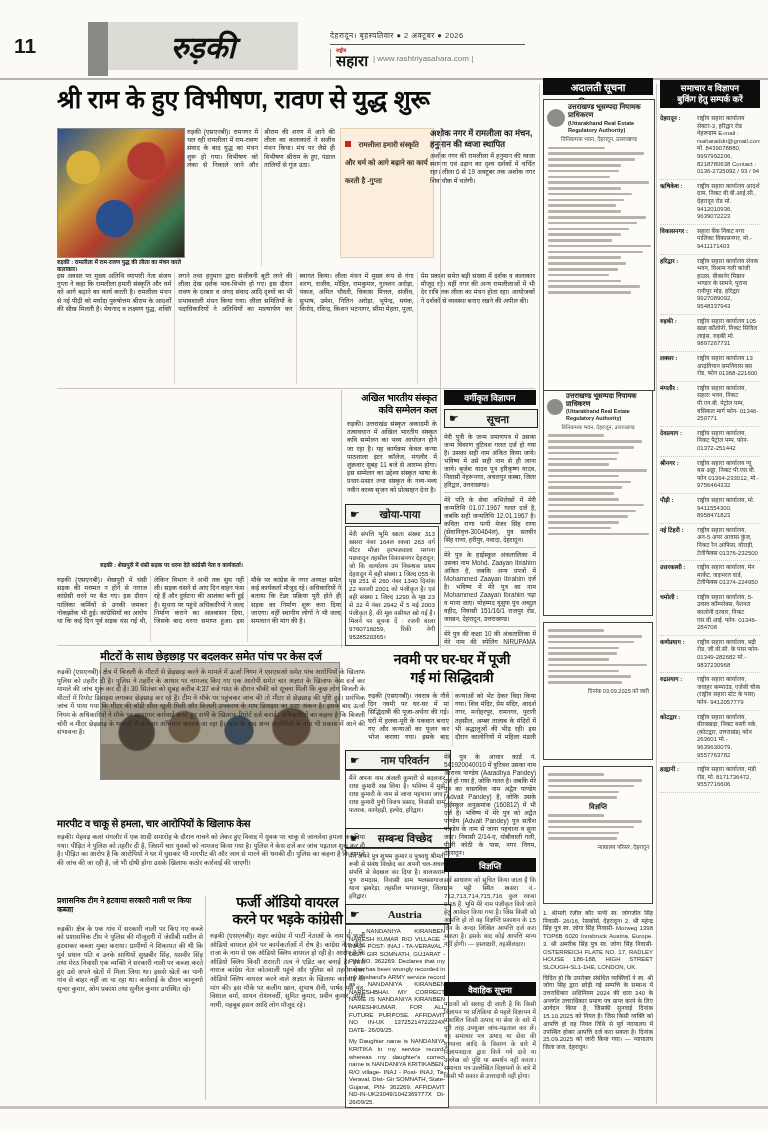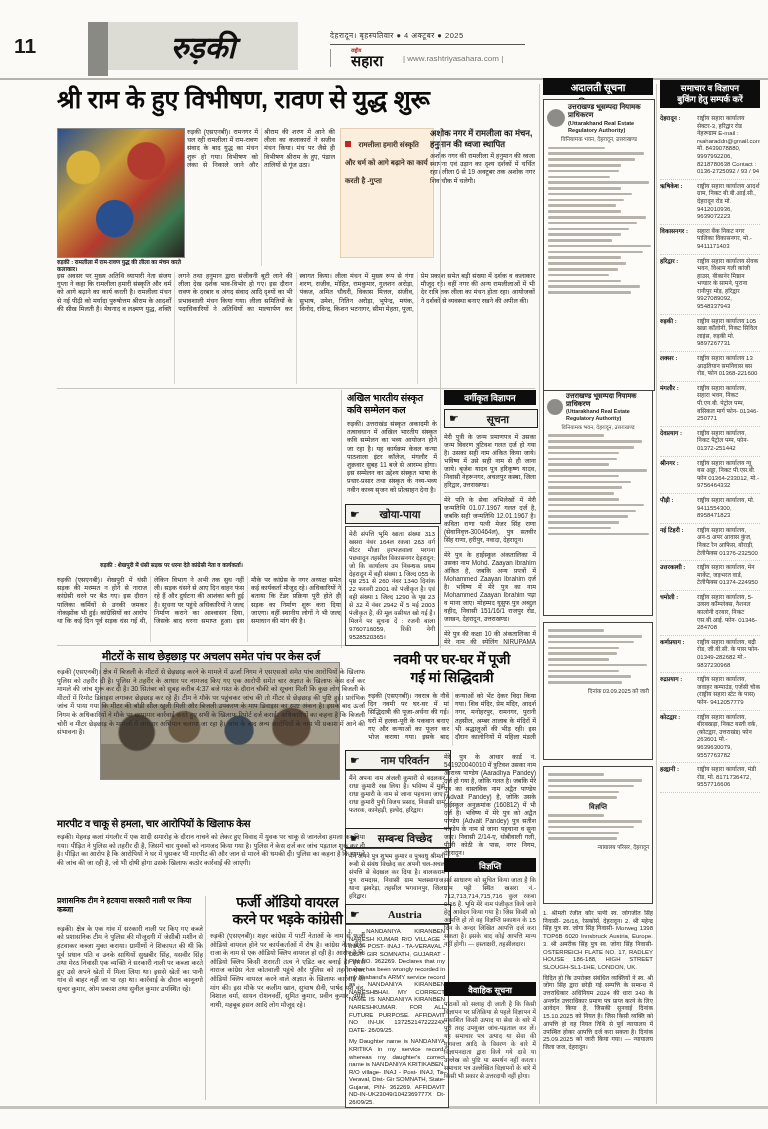--- a/index.html
+++ b/index.html
@@ -26,23 +26,23 @@
   .photo{position:relative;overflow:hidden;border:1px solid #888;}
 </style>
 </head>
 <body>
 
 <div class="abs" style="left:14px;top:34px;font-size:21px;font-weight:bold;">11</div>
 <div class="abs" style="left:88px;top:22px;width:20px;height:54px;background:#8a8a85;"></div>
 <div class="abs" style="left:108px;top:22px;width:190px;height:48px;background:#dcdbd4;display:flex;align-items:center;justify-content:center;">
   <span style="font-family:'Liberation Serif',serif;font-size:30px;font-weight:bold;font-style:italic;color:#111;">रुड़की</span>
 </div>
-<div class="abs" style="left:330px;top:30px;width:220px;font-size:7.5px;color:#333;letter-spacing:0.5px;">देहरादून। बृहस्पतिवार ● 4 अक्टूबर ● 2025</div>
+<div class="abs" style="left:330px;top:30px;width:220px;font-size:7.5px;color:#333;letter-spacing:0.5px;">देहरादून। बृहस्पतिवार ● 2 अक्टूबर ● 2026</div>
 <div class="abs hrule" style="left:330px;top:44px;width:195px;background:#555;"></div>
-<div class="abs" style="left:330px;top:48px;display:flex;align-items:center;gap:20px;">
+<div class="abs" style="left:330px;top:48px;display:flex;align-items:center;gap:5px;">
   <span style="width:1px;height:18px;background:#999;display:inline-block;"></span>
   <span style="display:inline-flex;flex-direction:column;line-height:1;">
     <span style="font-size:5px;color:#b01616;font-weight:bold;">राष्ट्रीय</span>
     <span style="font-size:15px;font-weight:bold;color:#111;">सहारा</span>
   </span>
   <span style="font-size:8px;color:#777;">| www.rashtriyasahara.com |</span>
 </div>
 <div class="abs" style="left:0;top:78px;width:768px;height:2px;background:#b5b2ab;"></div>
 
 <div class="abs hl" style="left:57px;top:86px;width:392px;font-size:25px;line-height:1.05;white-space:nowrap;">श्री राम के हुए विभीषण, रावण से युद्ध शुरू</div>
@@ -95,21 +95,21 @@
 </div>
 <div class="abs photo" style="left:100px;top:444px;width:238px;height:116px;background:
   radial-gradient(circle at 15% 60%, #4a4237 0 8%, transparent 9%),
   radial-gradient(circle at 35% 55%, #6b5b45 0 9%, transparent 10%),
   radial-gradient(circle at 58% 58%, #3d4a57 0 9%, transparent 10%),
   radial-gradient(circle at 80% 55%, #5b4a3a 0 9%, transparent 10%),
   linear-gradient(180deg,#c9c2b2 0 35%, #a39b8a 35% 70%, #857d6e 70% 100%);"></div>
 <div class="abs cap" style="left:100px;top:562px;width:238px;">रुड़की : शेखपुरी में धंसी सड़क पर धरना देते कांग्रेसी नेता व कार्यकर्ता।</div>
 <div class="abs body-txt cols3" style="left:57px;top:576px;width:284px;height:66px;overflow:hidden;">रुड़की (एसएनबी)। शेखपुरी में धंसी सड़क की मरम्मत न होने से नाराज कांग्रेसी धरने पर बैठ गए। इस दौरान पालिका कर्मियों से उनकी जमकर नोकझोंक भी हुई। कांग्रेसियों का आरोप था कि कई दिन पूर्व सड़क धंस गई थी, लेकिन विभाग ने अभी तक सुध नहीं ली। सड़क धंसने से आए दिन वाहन फंस रहे हैं और दुर्घटना की आशंका बनी हुई है। सूचना पर पहुंचे अधिकारियों ने जल्द निर्माण कराने का आश्वासन दिया, जिसके बाद धरना समाप्त हुआ। इस मौके पर कांग्रेस के नगर अध्यक्ष समेत कई कार्यकर्ता मौजूद रहे। अधिकारियों ने बताया कि टेंडर प्रक्रिया पूरी होते ही सड़क का निर्माण शुरू करा दिया जाएगा। वहीं स्थानीय लोगों ने भी जल्द समाधान की मांग की है।</div>
 
-<div class="abs hl" style="left:347px;top:392px;width:90px;font-size:9.5px;line-height:12px;text-align:left;">
+<div class="abs hl" style="left:347px;top:392px;width:90px;font-size:9.5px;line-height:12px;text-align:right;">
   <div>अखिल भारतीय संस्कृत</div>
   <div>कवि सम्मेलन कल</div>
 </div>
 <div class="abs body-txt" style="left:347px;top:420px;width:90px;height:80px;overflow:hidden;">रुड़की। उत्तराखंड संस्कृत अकादमी के तत्वावधान में अखिल भारतीय संस्कृत कवि सम्मेलन का भव्य आयोजन होने जा रहा है। यह कार्यक्रम केवल कन्या पाठशाला इंटर कॉलेज, मंगलौर में शुक्रवार सुबह 11 बजे से आरम्भ होगा। इस सम्मेलन का उद्देश्य संस्कृत भाषा के प्रचार-प्रसार तथा संस्कृत के नव्य-भव्य नवीन काव्य सृजन को प्रोत्साहन देना है।</div>
 
 <div class="abs handbox" style="left:345px;top:504px;width:86px;height:16px;">
   <span class="hand">☛</span>
   <span class="lbl">खोया-पाया</span>
 </div>
 <div class="abs adbox" style="left:345px;top:526px;width:86px;height:112px;overflow:hidden;">
@@ -158,21 +158,21 @@
   <div style="font-size:6px;line-height:7.6px;text-align:justify;margin-bottom:4px;">I, NANDANIYA KIRANBEN NARESH KUMAR R/O VILLAGE - INAJ - POST- INAJ - TA-VERAVAL - DIST- GIR SOMNATH, GUJARAT - PIN NO. 362269. Declares that my name has been wrongly recorded in my husband's ARMY service record as NANDANIYA KIRANBEN NARESHBHAI. MY CORRECT NAME IS NANDANIYA KIRANBEN NARESHKUMAR. FOR ALL FUTURE PURPOSE. AFFIDAVIT NO IN-UK 13725214722224X DATE- 26/09/25.</div>
   <div style="font-size:6px;line-height:7.6px;text-align:justify;">My Daughter name is NANDANIYA KRITIKA in my service record, whereas my daughter's correct name is NANDANIYA KRITIKABEN. R/O village- INAJ - Post- INAJ, Ta-Veraval, Dist- Gir SOMNATH, State- Gujarat, PIN- 362269. AFFIDAVIT ND-IN-UK23049/1042369777X Dt- 26/09/25.</div>
 </div>
 
 <div class="abs clsitem" style="left:444px;top:750px;width:92px;height:102px;overflow:hidden;border-bottom:none;">मेरे पुत्र के आधार कार्ड नं. 541920040010 में त्रुटिवश उसका नाम आराध्य पाण्डेय (Aaradhya Pandey) दर्ज हो गया है, जोकि गलत है। जबकि मेरे पुत्र का वास्तविक नाम अद्वैत पाण्डेय (Advait Pandey) है, जोकि उसके हाईस्कूल अनुक्रमांक (160812) में भी दर्ज है। भविष्य में मेरे पुत्र को अद्वैत पाण्डेय (Advait Pandey) पुत्र सतीश पाण्डेय के नाम से जाना पहचाना व सुना जाए। निवासी 2/14-ए, धोबीवाली गली, पीली कोठी के पास, नगर निगम, देहरादून।</div>
 <div class="abs blackbar" style="left:444px;top:858px;width:92px;height:14px;font-size:8.5px;">विज्ञप्ति</div>
 <div class="abs" style="left:444px;top:876px;width:92px;height:100px;overflow:hidden;font-size:6.2px;line-height:8px;text-align:justify;color:#2b2b2b;">सर्व साधारण को सूचित किया जाता है कि ग्राम पट्टी स्थित खसरा नं.- 712,713,714,715,716 कुल रकबा 0.16 है. भूमि मेरे नाम पंजीकृत किये जाने हेतु आवेदन किया गया है। जिस किसी को आपत्ति हो तो वह विज्ञप्ति प्रकाशन के 15 दिन के अन्दर लिखित आपत्ति दर्ज करा सकता है। इसके बाद कोई आपत्ति मान्य नहीं होगी। — हस्ताक्षरी, तहसीलदार।</div>
 <div class="abs blackbar" style="left:444px;top:982px;width:92px;height:14px;font-size:8.2px;">वैवाहिक सूचना</div>
 <div class="abs" style="left:444px;top:1000px;width:92px;height:102px;overflow:hidden;font-size:6.2px;line-height:8px;text-align:justify;color:#2b2b2b;">पाठकों को सलाह दी जाती है कि किसी विज्ञापन पर प्रतिक्रिया से पहले विज्ञापन में प्रकाशित किसी उत्पाद या सेवा के बारे में पूरी तरह उपयुक्त जांच-पड़ताल कर लें। यह समाचार पत्र उत्पाद या सेवा की गुणवत्ता आदि के विवरण के बारे में विज्ञापनदाता द्वारा किये गये दावे या उल्लेख को पुष्टि या समर्थन नहीं करता। समाचार पत्र उल्लेखित विज्ञापनों के बारे में किसी भी प्रकार से उत्तरदायी नहीं होगा।</div>
 
-<div class="abs hl" style="left:57px;top:650px;width:308px;font-size:11px;line-height:13px;text-align:center;">मीटरों के साथ छेड़छाड़ पर अचलप समेत पांच पर केस दर्ज</div>
+<div class="abs hl" style="left:57px;top:650px;width:308px;font-size:11px;line-height:13px;text-align:center;">मीटरों के साथ छेड़छाड़ पर बदलकर समेत पांच पर केस दर्ज</div>
 <div class="abs body-txt" style="left:57px;top:668px;width:308px;height:146px;overflow:hidden;font-size:6.6px;line-height:8.6px;">रुड़की (एसएनबी)। क्षेत्र में बिजली के मीटरों से छेड़छाड़ करने के मामले में ऊर्जा निगम ने एसएसओ समेत पांच आरोपियों के खिलाफ पुलिस को तहरीर दी है। पुलिस ने तहरीर के आधार पर नामजद किए गए एक आरोपी समेत चार अज्ञात के खिलाफ केस दर्ज कर मामले की जांच शुरू कर दी है। 30 सितंबर को सुबह करीब 4:37 बजे गश्त के दौरान चौकी को सूचना मिली कि कुछ लोग बिजली के मीटरों में रिमोट डिवाइस लगाकर छेड़छाड़ कर रहे हैं। टीम ने मौके पर पहुंचकर जांच की तो मीटर से छेड़छाड़ की पुष्टि हुई। प्रारंभिक जांच में पाया गया कि मीटर की बॉडी सील खुली मिली और बिजली उपकरण के माप डिवाइस का स्पष्ट अंकन है। इसके बाद ऊर्जा निगम के अधिकारियों ने मौके पर छापामार कार्रवाई करते हुए सभी के खिलाफ रिपोर्ट दर्ज कराई। अधिकारियों का कहना है कि बिजली चोरी व मीटर छेड़छाड़ के मामलों में लगातार अभियान चलाया जा रहा है। जांच के बाद अन्य आरोपियों के नाम भी प्रकाश में आने की संभावना है।</div>
 
 <div class="abs hl" style="left:57px;top:818px;width:308px;font-size:10px;line-height:12px;">मारपीट व चाकू से हमला, चार आरोपियों के खिलाफ केस</div>
 <div class="abs body-txt" style="left:57px;top:833px;width:308px;height:58px;overflow:hidden;font-size:6.6px;line-height:8.6px;">रुड़की। मेहवड़ कलां मंगलौर में एक शादी समारोह के दौरान नाचने को लेकर हुए विवाद में युवक पर चाकू से जानलेवा हमला कर दिया गया। पीड़ित ने पुलिस को तहरीर दी है, जिसमें चार युवकों को नामजद किया गया है। पुलिस ने केस दर्ज कर जांच पड़ताल शुरू कर दी है। पीड़ित का आरोप है कि आरोपियों ने घर में घुसकर भी मारपीट की और जान से मारने की धमकी दी। पुलिस का कहना है कि मामले की जांच की जा रही है, जो भी दोषी होगा उसके खिलाफ कठोर कार्रवाई की जाएगी।</div>
 
 <div class="abs" style="left:57px;top:896px;width:146px;height:204px;overflow:hidden;">
   <div style="font-size:7.6px;line-height:9.4px;font-weight:bold;color:#111;margin-bottom:10px;">प्रशासनिक टीम ने हटवाया सरकारी नाली पर किया कब्जा</div>
   <div class="body-txt" style="font-size:6.6px;line-height:8.6px;">रुड़की। क्षेत्र के एक गांव में सरकारी नाली पर किए गए कब्जे को प्रशासनिक टीम ने पुलिस की मौजूदगी में जेसीबी मशीन से हटवाकर कब्जा मुक्त कराया। ग्रामीणों ने शिकायत की थी कि पूर्व प्रधान पति व उनके साथियों सुखबीर सिंह, यसवीर सिंह तथा मेरठ निवासी एक व्यक्ति ने सरकारी नाली पर कब्जा करते हुए उसे अपने खेतों में मिला लिया था। इससे खेतों का पानी गांव से बाहर नहीं जा पा रहा था। कार्रवाई के दौरान कानूनगो सुन्दर कुमार, ओम प्रकाश तथा सुनील कुमार उपस्थित रहे।</div>
 </div>
 <div class="abs vrule" style="left:205px;top:896px;height:204px;"></div>

